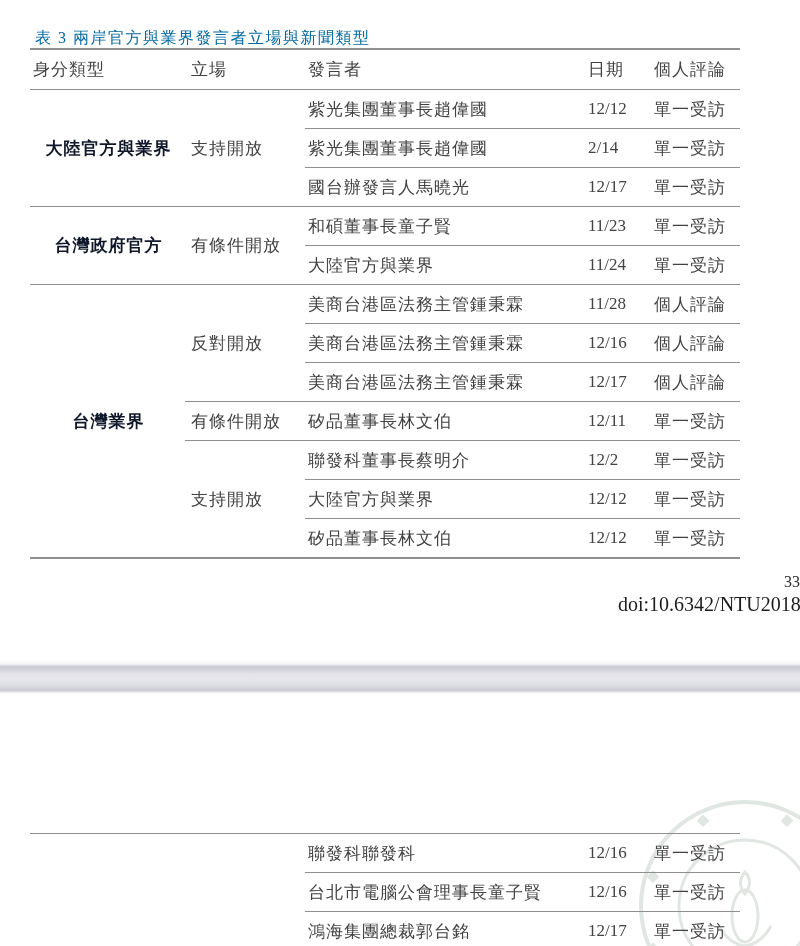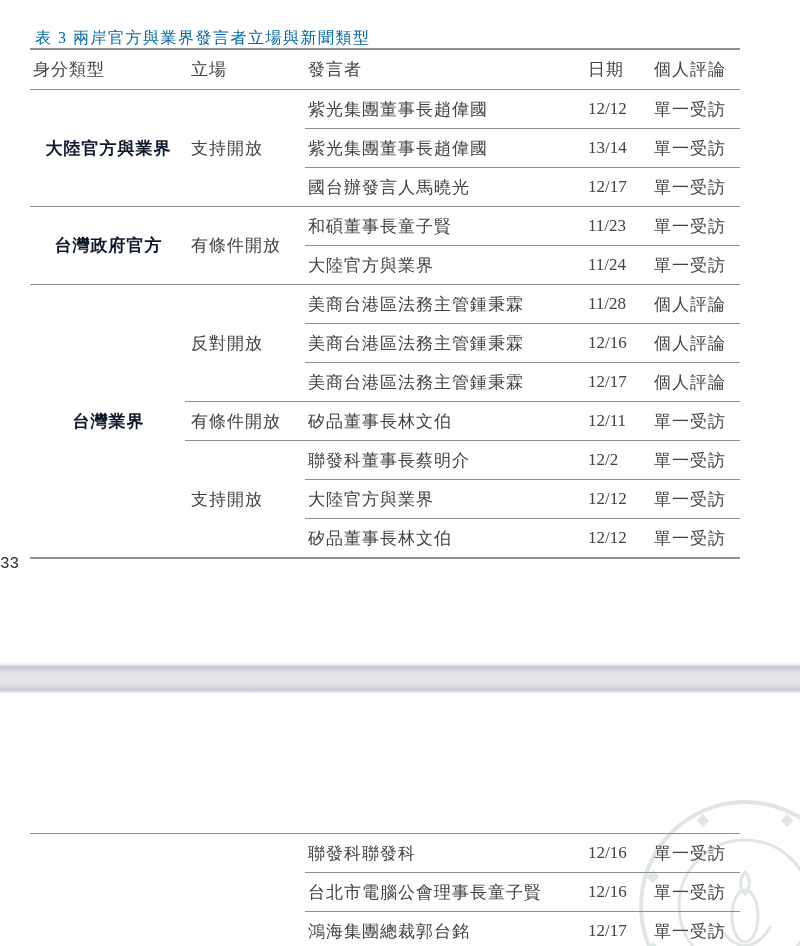--- a/index.html
+++ b/index.html
@@ -37,22 +37,22 @@
   .t .p3{padding-left:3px;}
   .t .p4{padding-left:3px;}
   .t .p5{padding-left:4px;}
   td.identity{font-weight:bold;color:#0f172a;letter-spacing:1px;text-align:center;}
   .bt{border-top:1px solid #8f8f8f;}
   .t1{border-bottom:2px solid #8f8f8f;}
   .t2{border-bottom:1px solid #8f8f8f;}
   td.date{letter-spacing:0;}
 
   .pagenum{
-    position:absolute;left:0;top:555px;width:800px;
-    text-align:left;font-size:16px;color:#2c2c2c;font-family:Liberation Mono, monospace;
+    position:absolute;left:0;top:573px;width:800px;
+    text-align:right;font-size:16px;color:#2c2c2c;
   }
   .doi{
     position:absolute;left:618px;top:593px;
     font-size:20px;color:#1d1d1d;white-space:nowrap;
   }
 
   .page-gap{
     position:absolute;left:0;top:660px;width:800px;height:34px;
     background:linear-gradient(180deg,
       #ffffff 0%,#f4f4f7 12%,#c9c9d2 20%,
@@ -93,21 +93,21 @@
 
       <tr>
         <td class="identity p1" rowspan="3">大陸官方與業界</td>
         <td class="p2" rowspan="3">支持開放</td>
         <td class="p3">紫光集團董事長趙偉國</td>
         <td class="p4 date">12/12</td>
         <td class="p5">單一受訪</td>
       </tr>
       <tr>
         <td class="p3 bt">紫光集團董事長趙偉國</td>
-        <td class="p4 bt date">13/14</td>
+        <td class="p4 bt date">2/14</td>
         <td class="p5 bt">單一受訪</td>
       </tr>
       <tr>
         <td class="p3 bt">國台辦發言人馬曉光</td>
         <td class="p4 bt date">12/17</td>
         <td class="p5 bt">單一受訪</td>
       </tr>
 
       <tr>
         <td class="identity p1 bt" rowspan="2">台灣政府官方</td>
@@ -158,20 +158,21 @@
       </tr>
       <tr>
         <td class="p3 bt">矽品董事長林文伯</td>
         <td class="p4 bt date">12/12</td>
         <td class="p5 bt">單一受訪</td>
       </tr>
     </tbody>
   </table>
 
   <div class="pagenum">33</div>
+  <div class="doi">doi:10.6342/NTU2018</div>
 </div>
 
 <div class="page-gap"></div>
 
 <div class="page page2">
 
   <svg class="watermark" viewBox="0 0 260 260" xmlns="http://www.w3.org/2000/svg">
     <g fill="none" stroke="#c3cec4">
       <circle cx="130" cy="130" r="104" stroke-width="4"></circle>
       <circle cx="130" cy="130" r="66" stroke-width="3"></circle>

